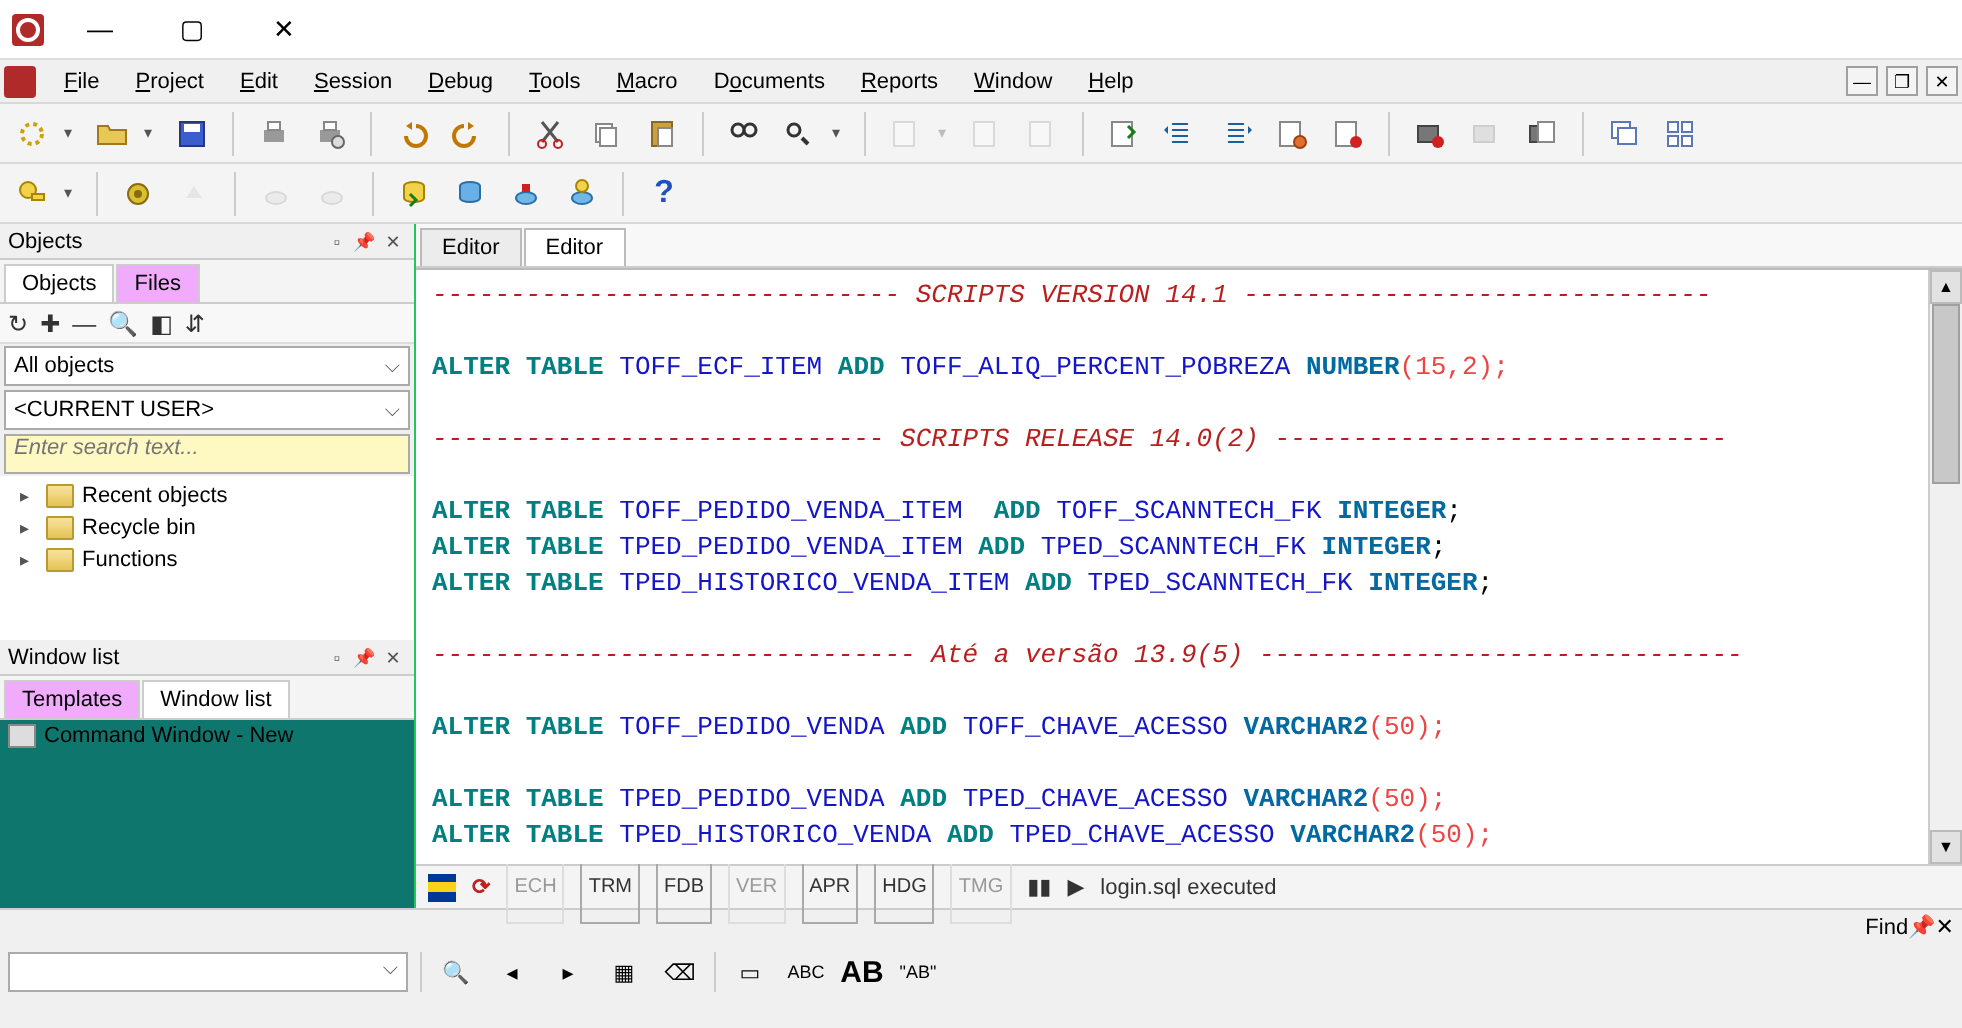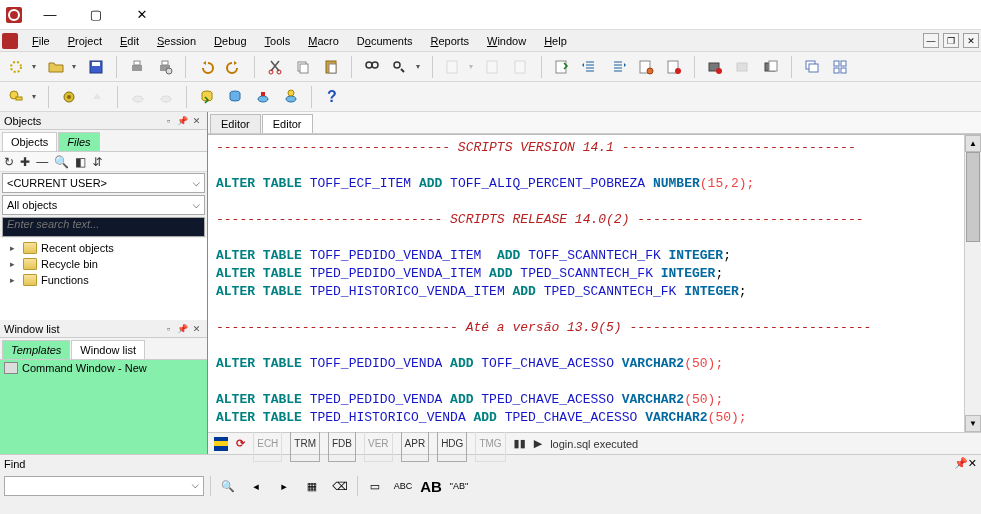--- a/index.html
+++ b/index.html
@@ -28,27 +28,27 @@
 .workarea { display: flex; height: 342px; }
 .left { width: 208px; display: flex; flex-direction: column; border-right: 1px solid #22c55e; }
 .right { flex: 1; display: flex; flex-direction: column; background: #fff; }
 
 .panelhdr { height: 18px; background: #f0f0f0; border-bottom: 1px solid #ccc; display: flex; align-items: center; padding: 0 4px; font-size: 11px; }
 .panelhdr .t { flex: 1; }
 .panelhdr .pb { width: 13px; height: 13px; display: flex; align-items: center; justify-content: center; font-size: 9px; color: #555; margin-left: 1px; }
 
 .subtabs { height: 22px; display: flex; align-items: flex-end; padding-left: 2px; background: #f4f4f4; border-bottom: 1px solid #ccc; }
 .subtab { padding: 3px 8px; border: 1px solid #ccc; border-bottom: none; background: #fff; font-size: 11px; margin-right: 1px; }
-.subtab.inactive { background: #86efac; font-style: italic; }
+.subtab.inactive { background: #f0abfc; }
 
 .objtb { height: 20px; display: flex; align-items: center; gap: 6px; padding: 0 4px; background: #f8f8f8; border-bottom: 1px solid #ddd; font-size: 12px; color: #333; }
 
 .combo { height: 20px; border: 1px solid #aaa; background: #fff; display: flex; align-items: center; padding: 0 4px; margin: 1px 2px; font-size: 11px; position: relative; }
 .combo::after { content: "⌵"; position: absolute; right: 4px; font-size: 10px; color: #555; }
-.searchbox { height: 20px; border: 1px solid #aaa; background: #0f172a; margin: 1px 2px; padding: 0 4px; font-size: 11px; }
+.searchbox { height: 20px; border: 1px solid #aaa; background: #fef9c3; margin: 1px 2px; padding: 0 4px; font-size: 11px; }
 .searchbox input { border: none; outline: none; width: 100%; font-size: 11px; font-style: italic; color: #888; background: transparent; }
 
 .tree { flex: 1; background: #fff; overflow: hidden; padding: 2px 0; }
 .tnode { display: flex; align-items: center; height: 16px; padding-left: 10px; gap: 4px; font-size: 11px; }
 .tnode .exp { width: 9px; font-size: 9px; color: #555; }
 .tnode .ficon { width: 14px; height: 12px; background: linear-gradient(#f7e29a,#e5c456); border: 1px solid #b89a2e; border-radius: 1px; }
 
 .tabstrip { height: 22px; display: flex; align-items: flex-end; padding: 0 2px; background: #f8f8f8; border-bottom: 1px solid #ccc; }
 .etab { padding: 3px 10px; border: 1px solid #bbb; border-bottom: none; background: #ececec; font-size: 11px; margin-right: 1px; }
 .etab.active { background: #fff; }
@@ -66,28 +66,28 @@
 .cm { color: #b82020; font-style: italic; }
 
 .statusbar { height: 22px; border-top: 1px solid #ccc; background: #f4f4f4; display: flex; align-items: center; padding: 0 6px; gap: 8px; font-size: 11px; }
 .sflag { width: 14px; height: 14px; display: flex; flex-direction: column; }
 .sflag span { flex: 1; }
 .pill { font-size: 10px; color: #999; border: 1px solid #ddd; padding: 12px 3px; }
 .pill.on { color: #333; border-color: #aaa; }
 .stxt { color: #333; }
 
 .findbar { height: 18px; border-top: 1px solid #ccc; background: #f0f0f0; display: flex; align-items: center; padding: 0 4px; }
-.findbar .t { flex: 1; font-size: 11px; }
+.findbar .t { flex: 1; font-size: 11px; text-align: right; }
 .findrow { height: 28px; background: #f0f0f0; display: flex; align-items: center; padding: 2px 4px; gap: 6px; }
 .findcombo { width: 200px; height: 20px; border: 1px solid #aaa; background: #fff; position: relative; }
 .findcombo::after { content: "⌵"; position: absolute; right: 4px; top: 2px; font-size: 10px; color: #555; }
 .fsep { width: 1px; height: 20px; background: #ccc; }
 .fbtn { width: 22px; height: 20px; display: flex; align-items: center; justify-content: center; font-size: 11px; }
 
-.winlist { background:#86efac; flex:1 0 auto; }
+.winlist { background:#0f766e; flex:1 0 auto; }
 .wlitem { display:flex; align-items:center; gap:4px; padding:2px 4px; font-size:11px; }
 .wlitem .ic { width:14px; height:12px; background:#ddd; border:1px solid #888; }
 </style>
 </head>
 <body>
 
 <div class="titlebar">
   <div class="icon"></div>
   <div class="winbtns">
     <div class="winbtn">—</div>
@@ -351,24 +351,24 @@
     </div>
     <div class="objtb">
       <span>↻</span>
       <span>✚</span>
       <span>—</span>
       <span>🔍</span>
       <span>◧</span>
       <span>⇵</span>
     </div>
     <div class="combo">
-        <span>&lt;CURRENT USER&gt;</span>
+        <span>All objects</span>
       </div>
     <div class="combo">
-        <span>All objects</span>
+        <span>&lt;CURRENT USER&gt;</span>
       </div>
     <div class="searchbox"><input placeholder="Enter search text..." style=""></div>
     <div class="tree">
       <div class="tnode">
           <span class="exp">▸</span>
           <span class="ficon"></span>
           <span>Recent objects</span>
         </div>
       <div class="tnode">
           <span class="exp">▸</span>

